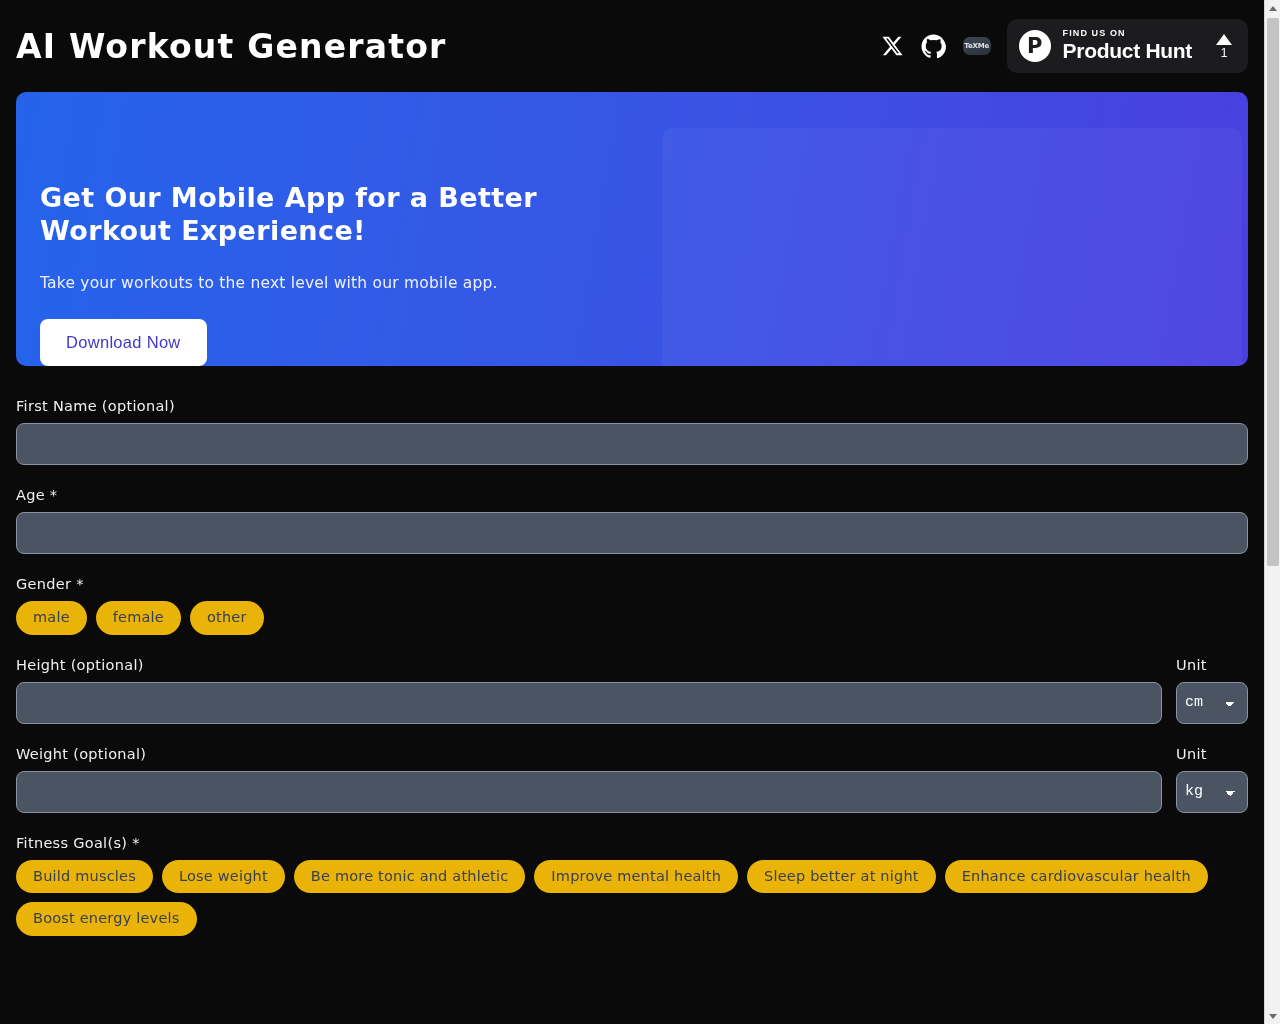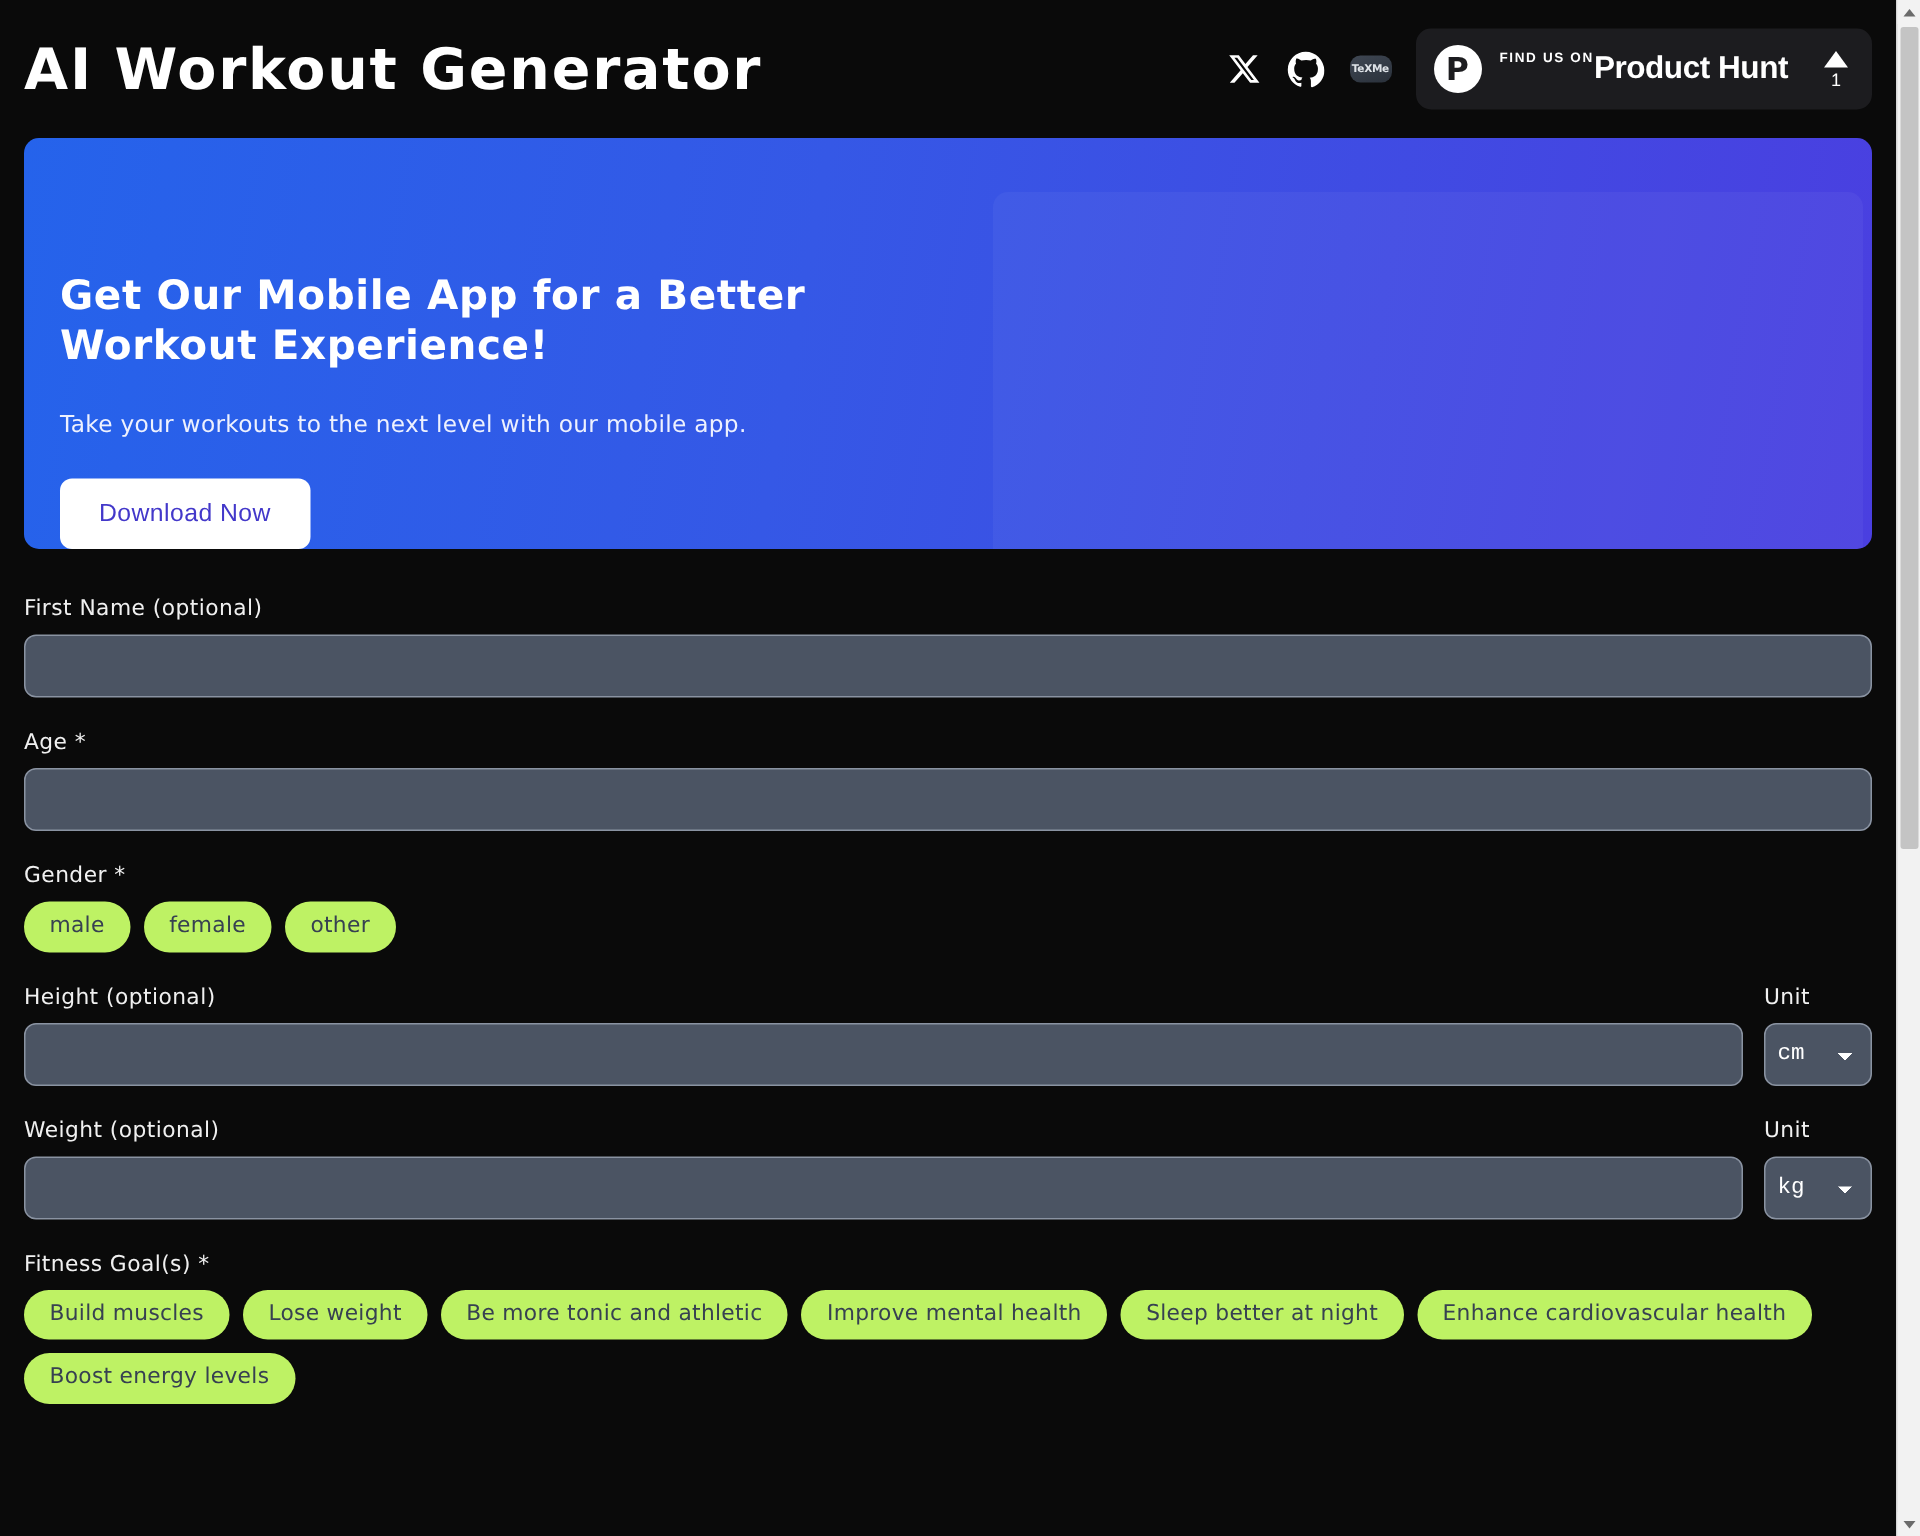--- a/index.html
+++ b/index.html
@@ -33,21 +33,21 @@
   .header {
     height: 92px;
     display: flex;
     align-items: center;
     justify-content: space-between;
     padding: 0 0 0 0;
   }
 
   .brand {
     font-family: "DejaVu Sans", sans-serif;
-    font-size: 38px;
+    font-size: 33px;
     font-weight: 700;
     letter-spacing: 1.2px;
     color: #ffffff;
     white-space: nowrap;
   }
 
   .header-right {
     display: flex;
     align-items: center;
     gap: 16px;
@@ -97,21 +97,21 @@
     background: #ffffff;
     display: flex;
     align-items: center;
     justify-content: center;
     color: #1c1c1f;
     font-size: 21px;
     font-weight: 700;
     line-height: 1;
     font-family: "DejaVu Sans", sans-serif;
   }
-  .ph-text { display: flex; flex-direction: row; justify-content: space-between; }
+  .ph-text { display: flex; flex-direction: column; justify-content: space-between; }
   .ph-kicker {
     font-size: 9px;
     font-weight: 700;
     letter-spacing: 1.1px;
     color: #ffffff;
     line-height: 1.1;
     font-family: "Liberation Sans", sans-serif;
   }
   .ph-title {
     font-size: 21px;
@@ -220,21 +220,21 @@
     padding: 0 12px;
     outline: none;
   }
 
   .chips {
     display: flex;
     flex-wrap: wrap;
     gap: 9px;
   }
   .chip {
-    background: #bef264;
+    background: #eab308;
     color: #374151;
     border: none;
     border-radius: 999px;
     padding: 7px 17px;
     font-size: 14.5px;
     font-family: "DejaVu Sans", sans-serif;
     letter-spacing: 0.2px;
     cursor: pointer;
     line-height: 1.35;
   }

